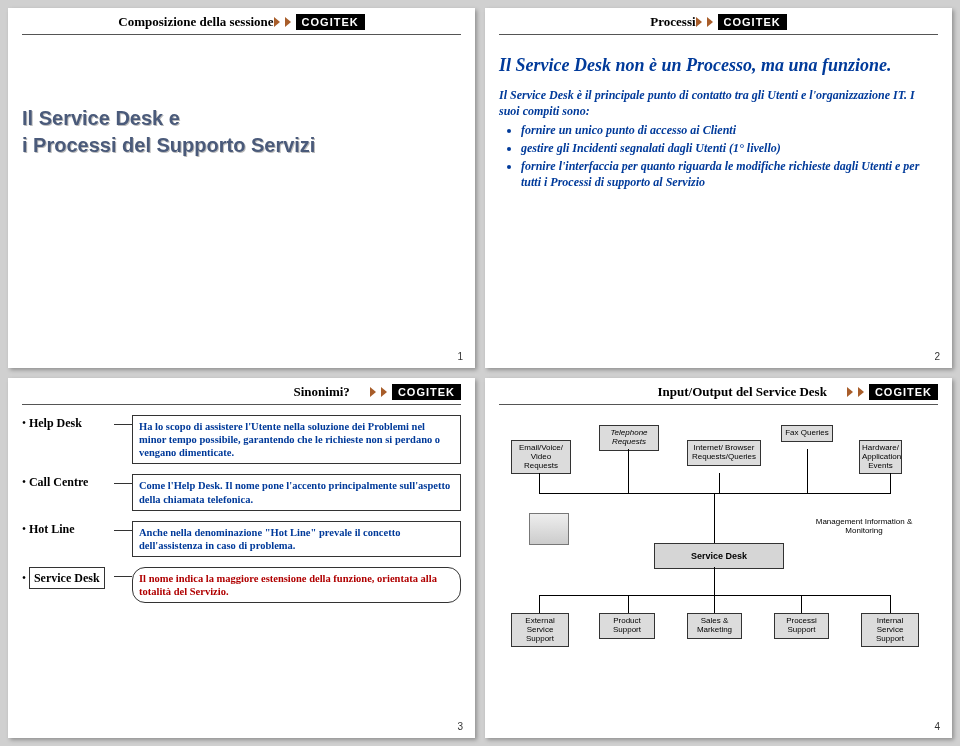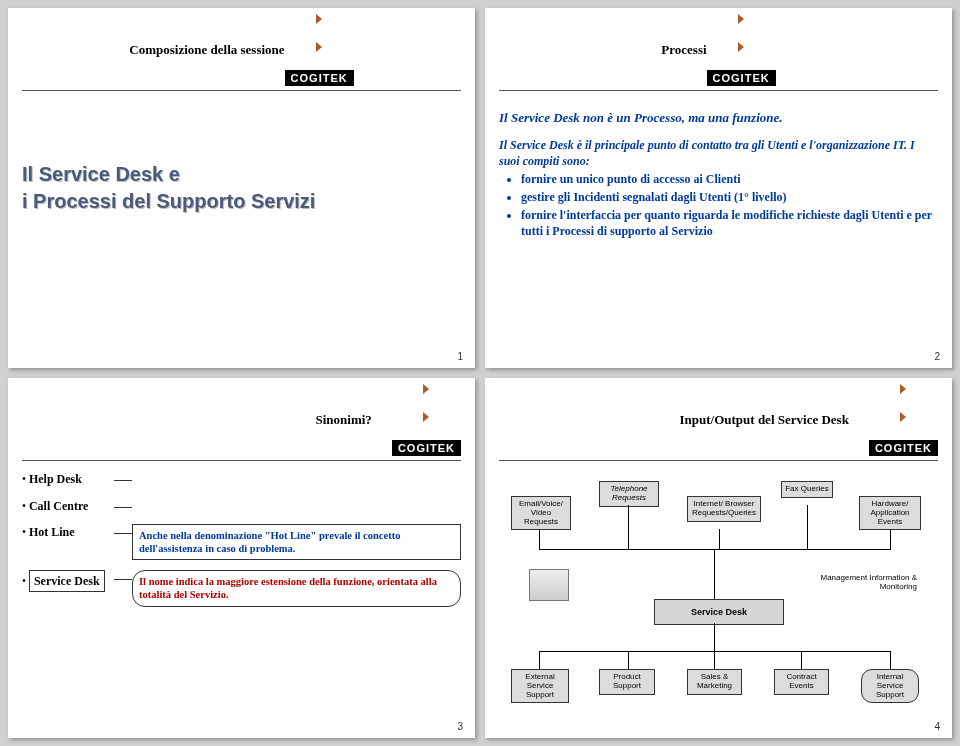--- a/index.html
+++ b/index.html
@@ -31,22 +31,21 @@
     padding: 6px 14px 0 14px;
   }
   .slide-title {
     font-weight: bold;
     font-size: 13px;
     color: #000;
   }
   .logo {
     display: flex;
     align-items: center;
-    gap: 18px;
-    flex-direction: column;
+    gap: 5px;
   }
   .logo .chev {
     display: inline-block;
     width: 0; height: 0;
     border-top: 5px solid transparent;
     border-bottom: 5px solid transparent;
     border-left: 6px solid #a85d2a;
   }
   .logo .word {
     background: #000;
@@ -86,35 +85,36 @@
     text-shadow: 1px 1px 0 #bbb;
     text-align: left;
     margin-top: 60px;
     line-height: 1.35;
   }
   
   .obj-intro {
     color: #003a9a;
     font-weight: bold;
     font-style: italic;
-    font-size: 13px;
+    font-size: 18px;
     margin: 8px 0 10px 0;
   }
   .obj-it {
     color: #003a9a;
     font-style: italic;
     font-weight: bold;
     font-size: 12px;
   }
   ul.obj-list {
     margin: 2px 0 0 4px;
     padding-left: 18px;
   }
   ul.obj-list li {
     color: #003a9a;
+    font-style: italic;
     font-weight: bold;
     font-size: 12px;
     margin-bottom: 2px;
   }
   
   .syn-row {
     display: grid;
     grid-template-columns: 92px 18px 1fr;
     align-items: flex-start;
     margin-bottom: 10px;
@@ -153,21 +153,20 @@
     border: 1px solid #333;
     background: #dcdcdc;
     font-size: 8px;
     text-align: center;
     padding: 3px 2px;
     line-height: 1.1;
     box-sizing: border-box;
   }
   .ibox.plain {
     background: #eee;
-    text-align: right;
   }
   .sdbox {
     position: absolute;
     border: 1px solid #333;
     background: #d6d6d6;
     font-size: 9px;
     font-weight: bold;
     text-align: center;
     padding: 6px 4px;
   }
@@ -235,25 +234,27 @@
       <span class="chev"></span>
       <span class="word">COGITEK</span>
     </div>
   </div>
   <div class="hr"></div>
   <div class="slide-body">
 
     <div class="syn-row">
       <div>• <span class="syn-label">Help Desk</span></div>
       <div class="syn-line"></div>
+      <div class="syn-desc">Ha lo scopo di assistere l'Utente nella soluzione dei Problemi nel minor tempo possibile, garantendo che le richieste non si perdano o vengano dimenticate.</div>
     </div>
 
     <div class="syn-row">
       <div>• <span class="syn-label">Call Centre</span></div>
       <div class="syn-line"></div>
+      <div class="syn-desc">Come l'Help Desk. Il nome pone l'accento principalmente sull'aspetto della chiamata telefonica.</div>
     </div>
 
     <div class="syn-row">
       <div>• <span class="syn-label">Hot Line</span></div>
       <div class="syn-line"></div>
       <div class="syn-desc">Anche nella denominazione "Hot Line" prevale il concetto dell'assistenza in caso di problema.</div>
     </div>
 
     <div class="syn-row">
       <div>• <span class="syn-label boxed">Service Desk</span></div>
@@ -275,21 +276,21 @@
     </div>
   </div>
   <div class="hr"></div>
   <div class="slide-body">
     <div class="diagram">
 
       <div class="ibox" style="left:12px; top:25px; width:60px;">Email/Voice/ Video Requests</div>
       <div class="ibox" style="left:100px; top:10px; width:60px;font-style:italic;">Telephone Requests</div>
       <div class="ibox" style="left:188px; top:25px; width:74px;">Internet/ Browser Requests/Queries</div>
       <div class="ibox" style="left:282px; top:10px; width:52px;">Fax Queries</div>
-      <div class="ibox" style="left:360px; top:25px; width:62px;">Hardware/ Application Events</div>
+      <div class="ibox" style="left:360px; top:25px; width:43px;">Hardware/ Application Events</div>
 
       <div class="hline" style="left:40px; top:78px; width:352px; height:1px;"></div>
       <div class="vline" style="left:40px; top:58px; width:1px; height:20px;"></div>
       <div class="vline" style="left:129px; top:34px; width:1px; height:44px;"></div>
       <div class="vline" style="left:220px; top:58px; width:1px; height:20px;"></div>
       <div class="vline" style="left:308px; top:34px; width:1px; height:44px;"></div>
       <div class="vline" style="left:391px; top:58px; width:1px; height:20px;"></div>
       <div class="vline" style="left:215px; top:78px; width:1px; height:50px;"></div>
 
       <div class="computer-img" style="left:30px; top:98px;"></div>
@@ -302,19 +303,19 @@
       <div class="hline" style="left:40px; top:180px; width:352px; height:1px;"></div>
       <div class="vline" style="left:40px; top:180px; width:1px; height:18px;"></div>
       <div class="vline" style="left:129px; top:180px; width:1px; height:18px;"></div>
       <div class="vline" style="left:215px; top:180px; width:1px; height:18px;"></div>
       <div class="vline" style="left:302px; top:180px; width:1px; height:18px;"></div>
       <div class="vline" style="left:391px; top:180px; width:1px; height:18px;"></div>
 
       <div class="ibox" style="left:12px; top:198px; width:58px;">External Service Support</div>
       <div class="ibox" style="left:100px; top:198px; width:56px;">Product Support</div>
       <div class="ibox" style="left:188px; top:198px; width:55px;">Sales &amp; Marketing</div>
-      <div class="ibox" style="left:275px; top:198px; width:55px;">Contract Events</div>
-      <div class="ibox" style="left:362px; top:198px; width:58px;border-radius:11px;">Internal Service Support</div>
+      <div class="ibox" style="left:275px; top:198px; width:55px;">Processi Support</div>
+      <div class="ibox" style="left:362px; top:198px; width:58px;">Internal Service Support</div>
 
     </div>
   </div>
   <div class="slide-number">4</div>
 </div>
 
 </body></html>

